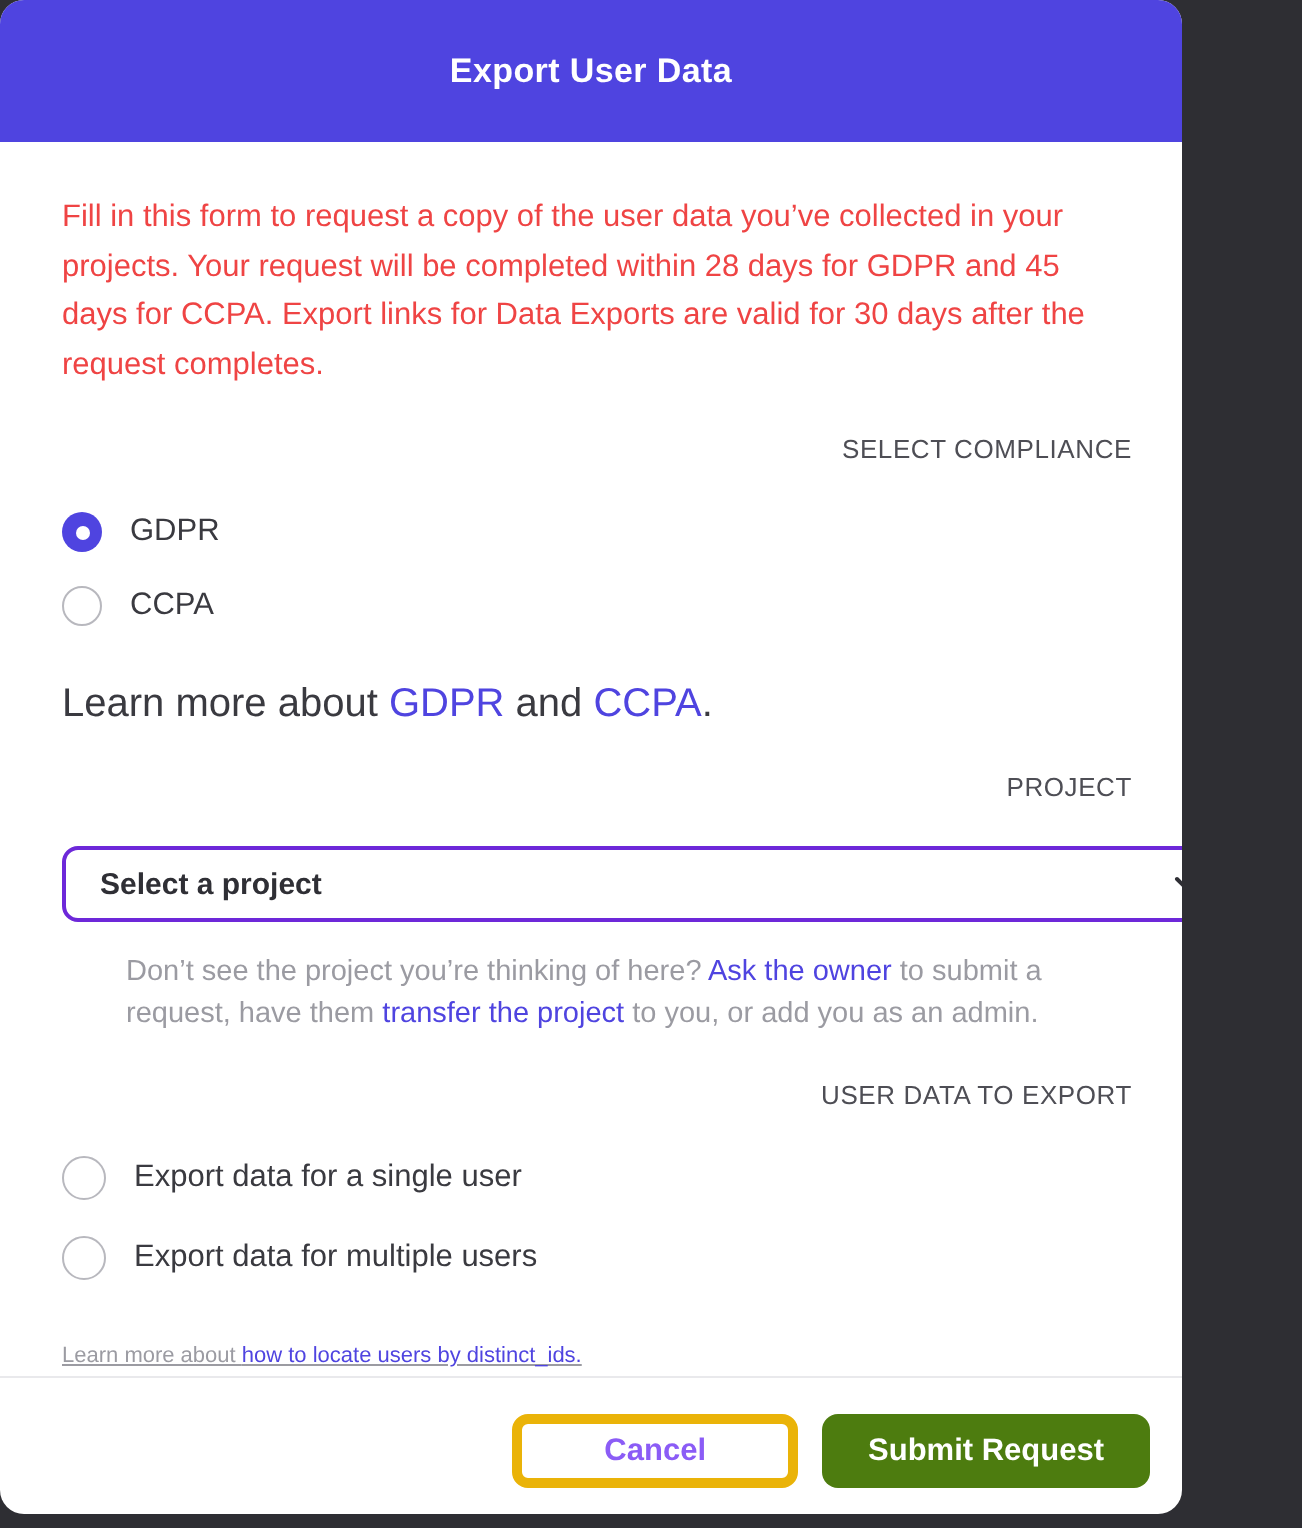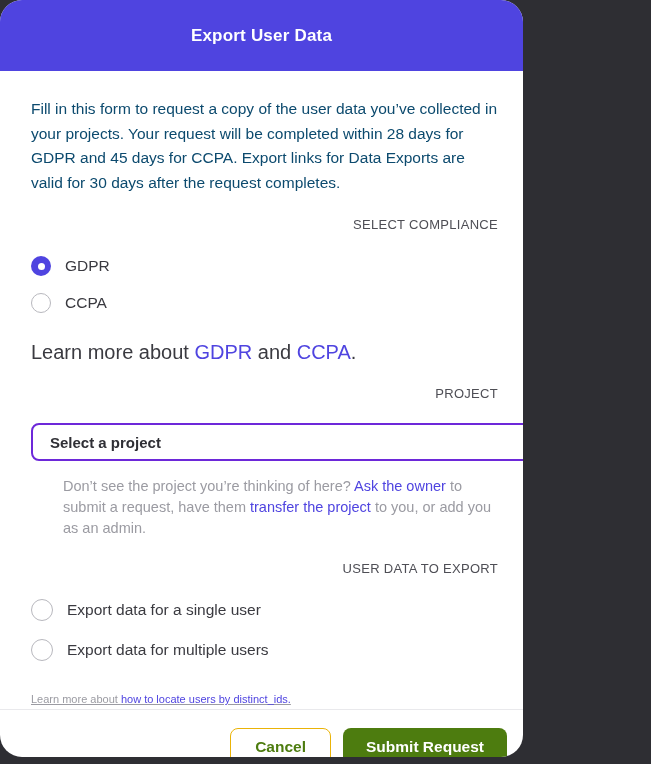--- a/index.html
+++ b/index.html
@@ -6,41 +6,41 @@
   html, body { margin: 0; padding: 0; }
   body {
     width: 651px; height: 764px;
     background: #2e2e33;
     font-family: "Liberation Sans", sans-serif;
     position: relative;
     overflow: hidden;
   }
   .modal {
     position: absolute; left: 0; top: 0;
-    width: 523px; height: 757px;
-    background: #ffffff;
-    border-radius: 22px;
+    width: 591px; height: 757px;
+    background: #ffffff;
+    border-radius: 12px;
     overflow: hidden;
     display: flex; flex-direction: column;
   }
   .modal-header {
     height: 71px; flex: 0 0 71px;
     background: #4f44e0;
     display: flex; align-items: center; justify-content: center;
   }
   .modal-title {
     color: #ffffff; font-size: 17px; font-weight: bold; letter-spacing: .2px;
   }
   .modal-body {
     flex: 1 1 auto;
     padding: 26px 25px 0 31px;
   }
   .intro {
     margin: 0;
-    color: #0c4a6e;
+    color: #ef4444;
     font-size: 15.5px;
     line-height: 24.5px;
     max-width: 592px;
   }
   .section-label {
     margin-top: 22px;
     font-size: 13px;
     color: #4e4e55;
     letter-spacing: .3px;
     line-height: 15px;
@@ -120,23 +120,23 @@
   .btn {
     height: 37px;
     border-radius: 8px;
     font-family: "Liberation Sans", sans-serif;
     font-size: 15.5px;
     font-weight: bold;
     cursor: pointer;
   }
   .btn-cancel {
     background: #ffffff;
-    border: 1px solid #eab308;
-    color: #4d7c0f;
-    padding: 0 24px;
+    border: 5px solid #eab308;
+    color: #8b5cf6;
+    padding: 0 41px;
   }
   .btn-submit {
     background: #4d7c0f;
     border: none;
     color: #ffffff;
     padding: 0 23px;
   }
 </style>
 </head>
 <body>

